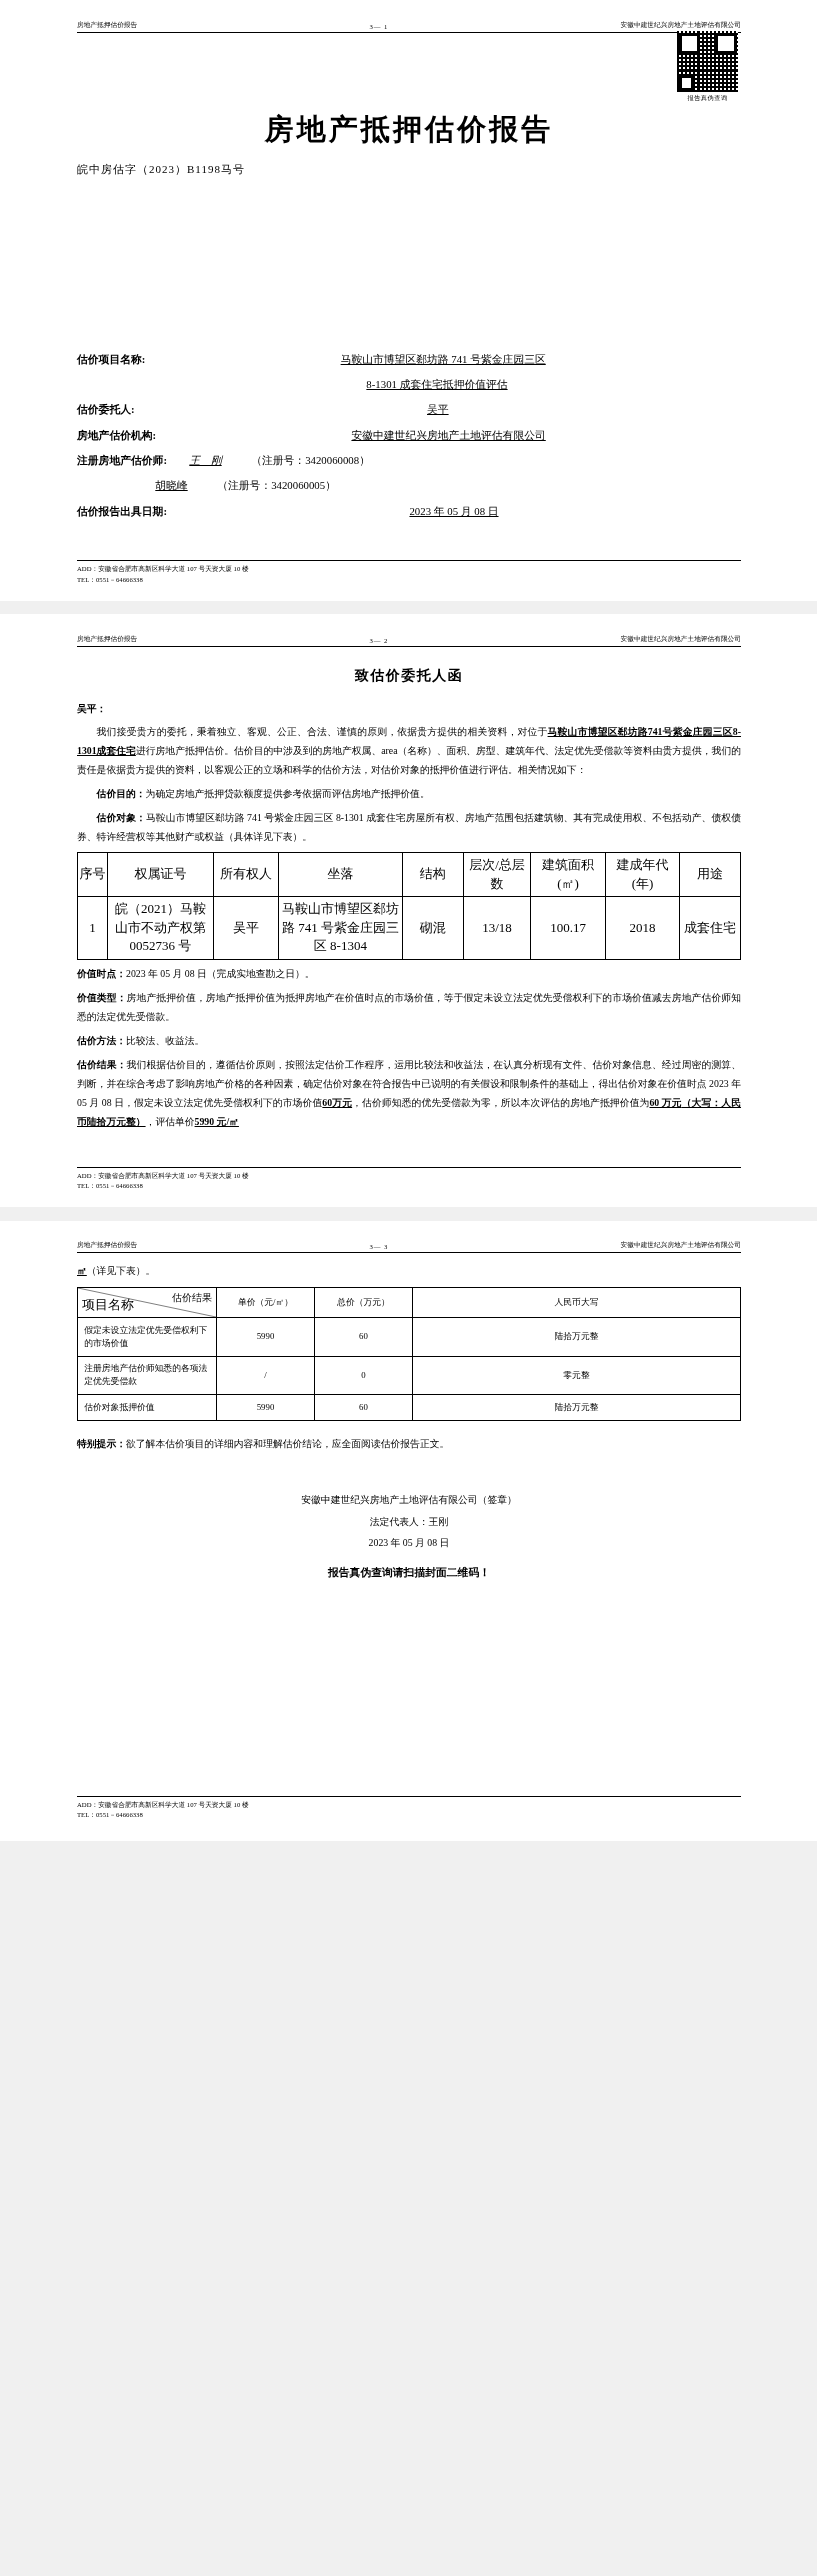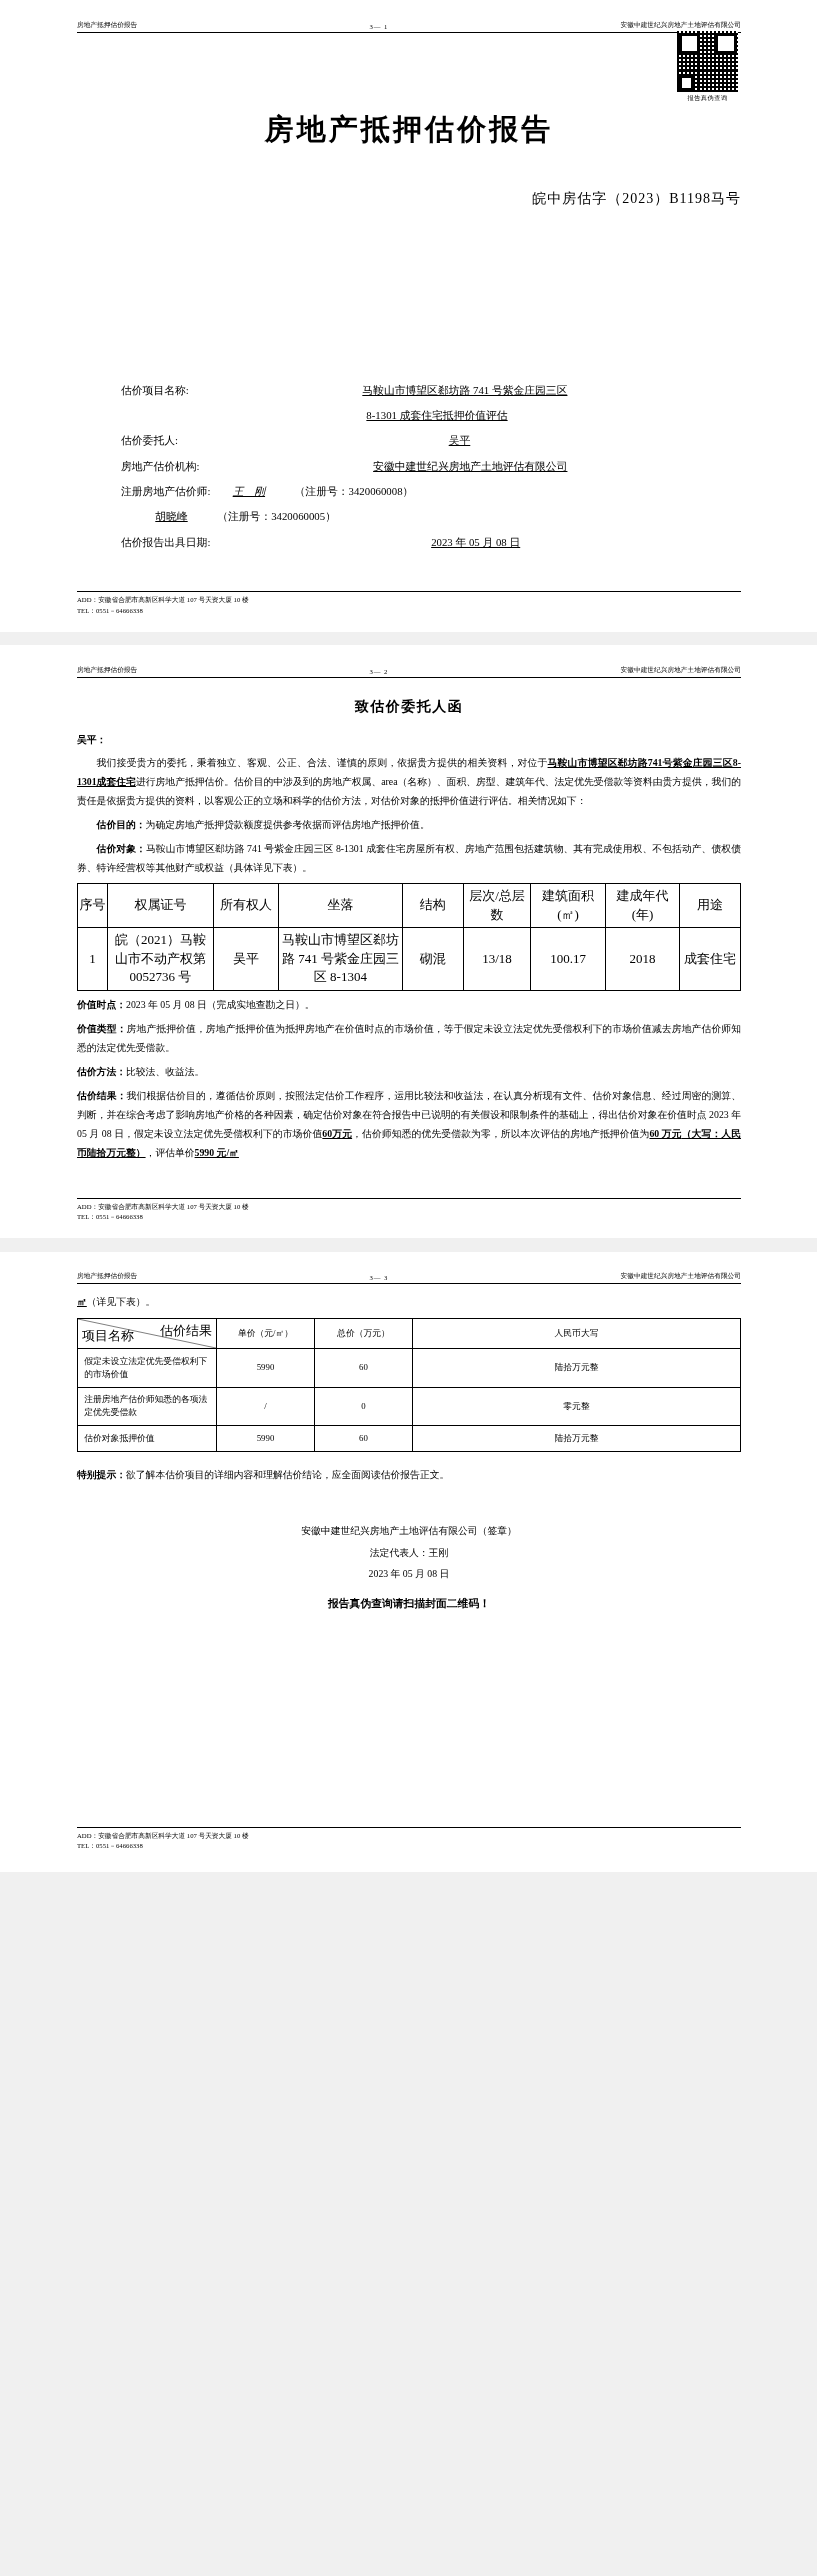--- a/index.html
+++ b/index.html
@@ -69,32 +69,32 @@
   
   .cover-title {
     text-align:center;
     font-size:29px;
     font-weight:bold;
     letter-spacing:3.1px;
     margin-top:77px;
     font-family:"Liberation Serif", serif;
   }
   .cover-sub {
-    text-align:right;
-    font-size:14px;
-    margin-top:40px;
+    text-align:left;
+    font-size:11px;
+    margin-top:12px;
     letter-spacing:1px;
   }
   .cover-block {
     margin-top:170px;
     font-size:10.8px;
     line-height:2.35;
   }
   .cv-row { display:flex; align-items:flex-end; }
-  .cv-lab { white-space:nowrap; font-weight:normal;margin-left:44px; }
+  .cv-lab { white-space:nowrap; font-weight:bold; }
   .cv-val { flex:1; text-decoration:underline; text-align:center; font-weight:normal;}
   .cv-val.normal { font-weight:normal; }
   .cv-ind { padding-left:56px; }
 
   
   .foot {
     margin-top:36px;
     border-top:0.5px solid #000;
     padding-top:3.1px;
     font-size:6.7px;
@@ -145,21 +145,21 @@
     vertical-align:middle;
     padding:5.7px 2.1px;
     line-height:1.5;
   }
   table.t2 th { font-weight:normal; }
   .diag-cell {
     position:relative;
     height:30px;
     padding:0 !important;
   }
-  .diag-cell .tr { position:absolute; right:4.1px; top:2.6px; font-size:13px;}
+  .diag-cell .tr { position:absolute; right:4.1px; top:2.6px; font-size:10px;}
   .diag-cell .bl { position:absolute; left:4.1px; bottom:2.6px; font-size:13px;}
   .diag-cell svg { position:absolute; left:0; top:0; width:100%; height:100%; }
 
   .sign-block { margin-top:36px; text-align:center; font-size:9.8px; line-height:2.2; }
   .sign-block .b { font-weight:bold; font-size:10.8px; }
 
   .special { font-size:9.8px; line-height:1.95; margin-top:13.4px; text-align:justify;}
 </style>
 </head>
 <body>

